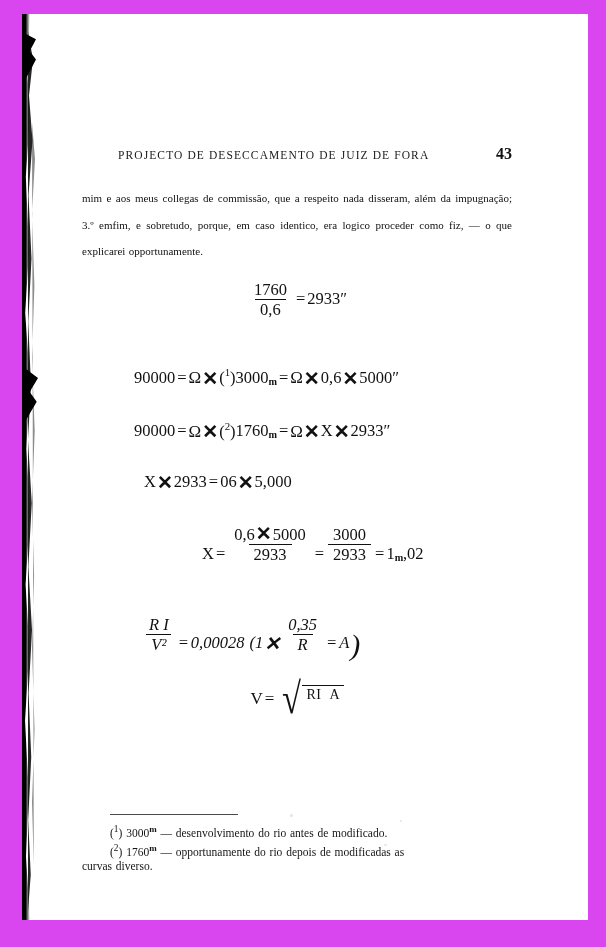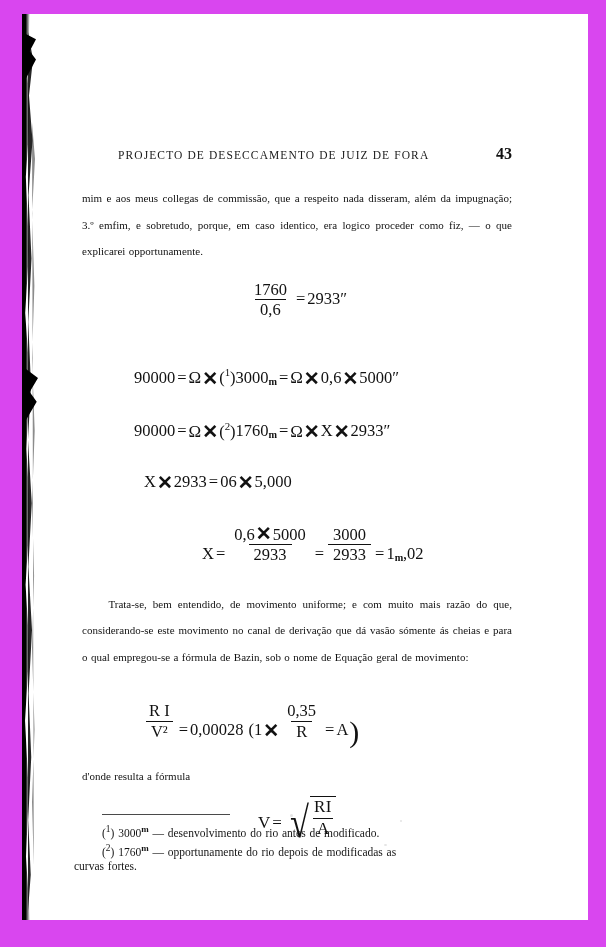--- a/index.html
+++ b/index.html
@@ -185,62 +185,62 @@
     top: 2px;
   }
 
   
   .eq-stack {
     margin: 6px 0 0 0;
     padding-left: 52px;
   }
   .eq-stack .math-left { margin-bottom: 3px; }
   .eq-indent-2 { padding-left: 120px; }
-  .eq-indent-3 { padding-left: 60px; }
+  .eq-indent-3 { padding-left: 60px; font-style: italic; }
 
   
   .radical-row {
     display: flex;
     align-items: center;
     justify-content: center;
   }
   .radical {
     font-family: "Liberation Serif", serif;
     font-style: italic;
     font-size: 44px;
     font-weight: bold;
     line-height: 0.8;
     margin: 0 1px 0 3px;
     transform: scaleX(0.78);
     display: inline-block;
   }
   .rad-body {
     display: inline-flex;
-    flex-direction: column;
+    flex-direction: row;
     align-items: center;
-    font-size: 17px;
+    font-size: 14px;
     line-height: 1.1;
     margin-left: -2px;
     position: relative;
     top: -5px;
   }
   .rad-body .num {
     border-top: 1.4px solid #111;
     padding: 1px 4px 1px 4px;
     letter-spacing: 0.5px;
   }
   .rad-body .den {
     border-top: 1.4px solid #111;
     padding: 1px 4px 0 4px;
   }
 
   
   #footnotes {
     position: absolute;
-    left: 52px;
+    left: 60px;
     top: 800px;
     width: 440px;
   }
   .fn-rule {
     width: 128px;
     height: 1.4px;
     background: #2a2a2a;
     margin: 0 0 7px 28px;
     opacity: .85;
   }
@@ -369,21 +369,20 @@
           </span>
           <span class="eqsign">=</span>
           <span>1</span>
             <sup class="unit">m</sup>
             <span>,02</span>
         </div>
       </div>
 
       <div class="gap-md"></div>
 
-      <p class="body indent">Trata-se, bem entendido, de movimento uniforme; e com muito mais razão do que, considerando-se este movimento no canal de derivação que dá vasão sómente ás cheias e para o qual empregou-se a fórmula de Bazin, sob o nome de Equação geral de movimento:</p>
 
       <div class="math-block eq-indent-3" style="margin-top:10px;">
         <div class="math-left">
           <span class="frac">
             <span class="num">R I</span>
             <span class="den">V²</span>
           </span>
           <span class="eqsign">=</span>
           <span>0,00028</span>
           <span style="margin-left:5px;">(</span>
@@ -394,21 +393,20 @@
             <span class="den">R</span>
           </span>
           <span class="eqsign">=</span>
           <span>A</span>
           <span class="paren-big">)</span>
         </div>
       </div>
 
       <div class="gap-sm"></div>
 
-      <p class="body">d'onde resulta a fórmula</p>
 
       <div class="math-block" style="margin-top:12px;">
         <div class="radical-row">
           <span style="font-size:17px;">V</span>
           <span class="eqsign" style="font-size:17px;">=</span>
           <span class="radical">√</span>
           <span class="rad-body">
             <span class="num">RI</span>
             <span class="den">A</span>
           </span>
@@ -427,17 +425,17 @@
         <span>desenvolvimento do rio antes de modificado.</span>
       </div>
 
       <div class="fn-line">
         (<sup>2</sup>)
         <span>1760</span><span class="u">m</span>
         <span>—</span>
         <span>opportunamente do rio depois  de modificadas as</span>
       </div>
 
-      <div class="fn-line wrap">curvas fortes.</div>
+      <div class="fn-line wrap">curvas diverso.</div>
     </div>
 
   </div>
 </div>
 
 </body></html>

